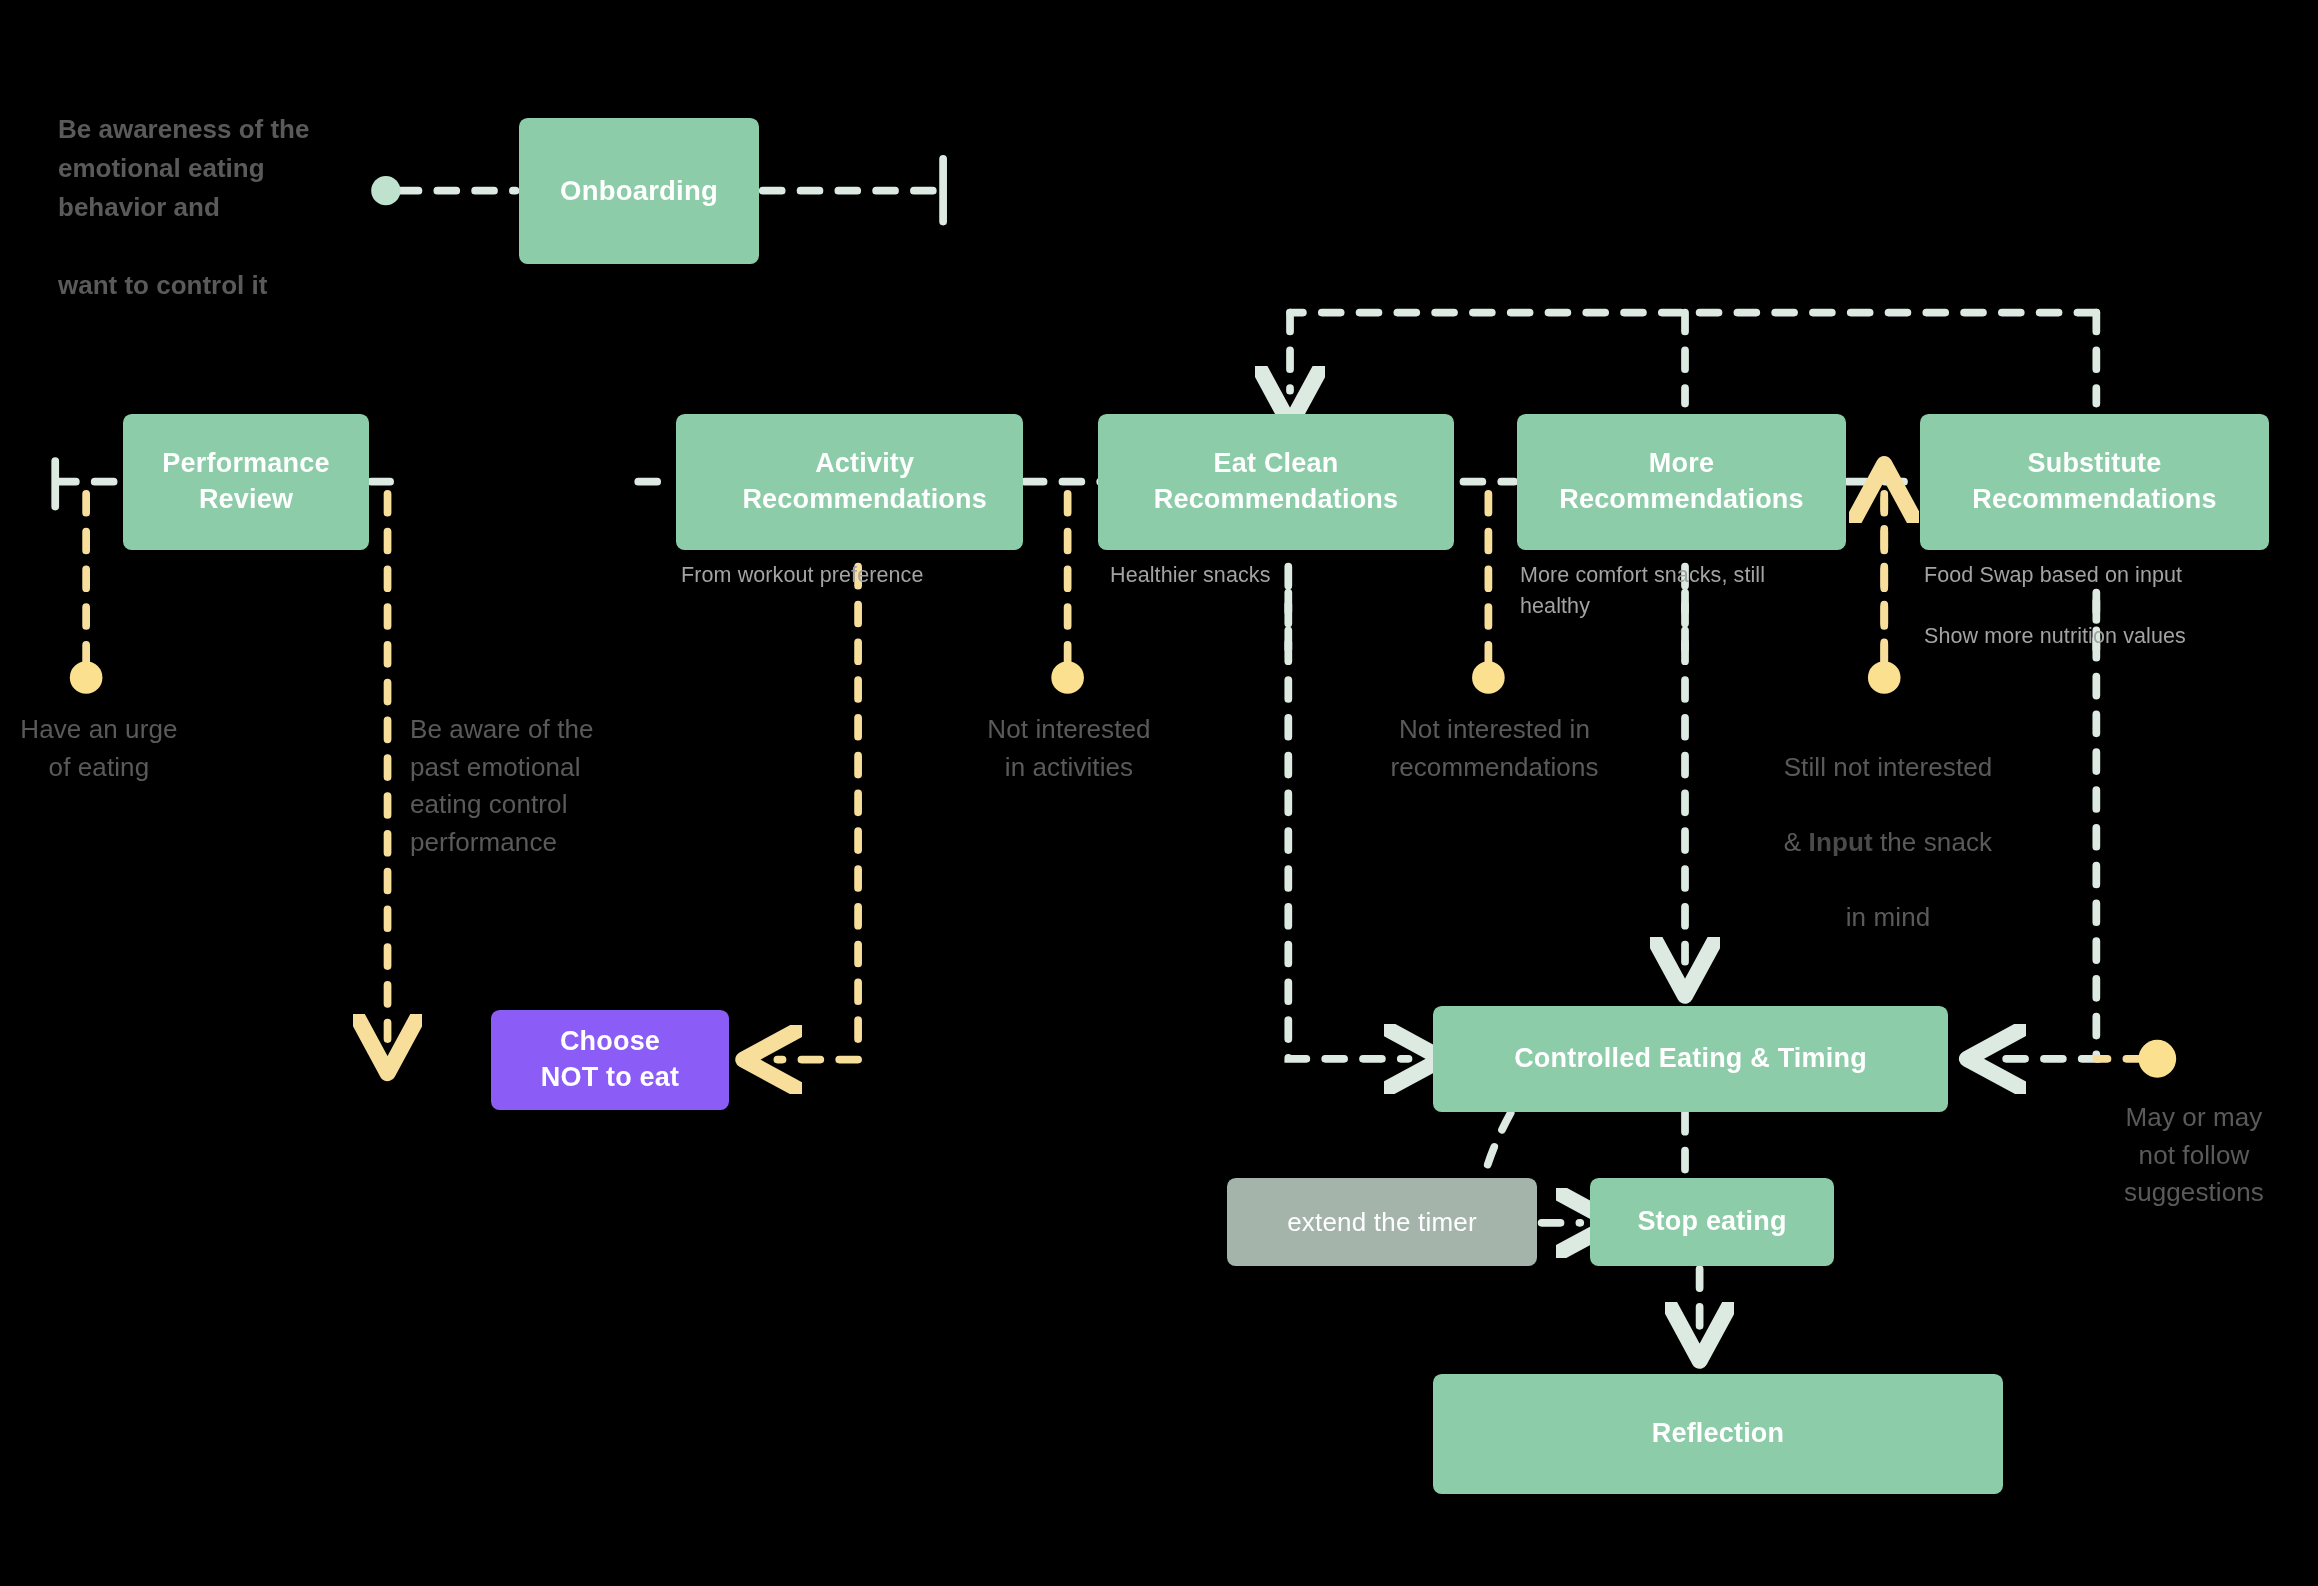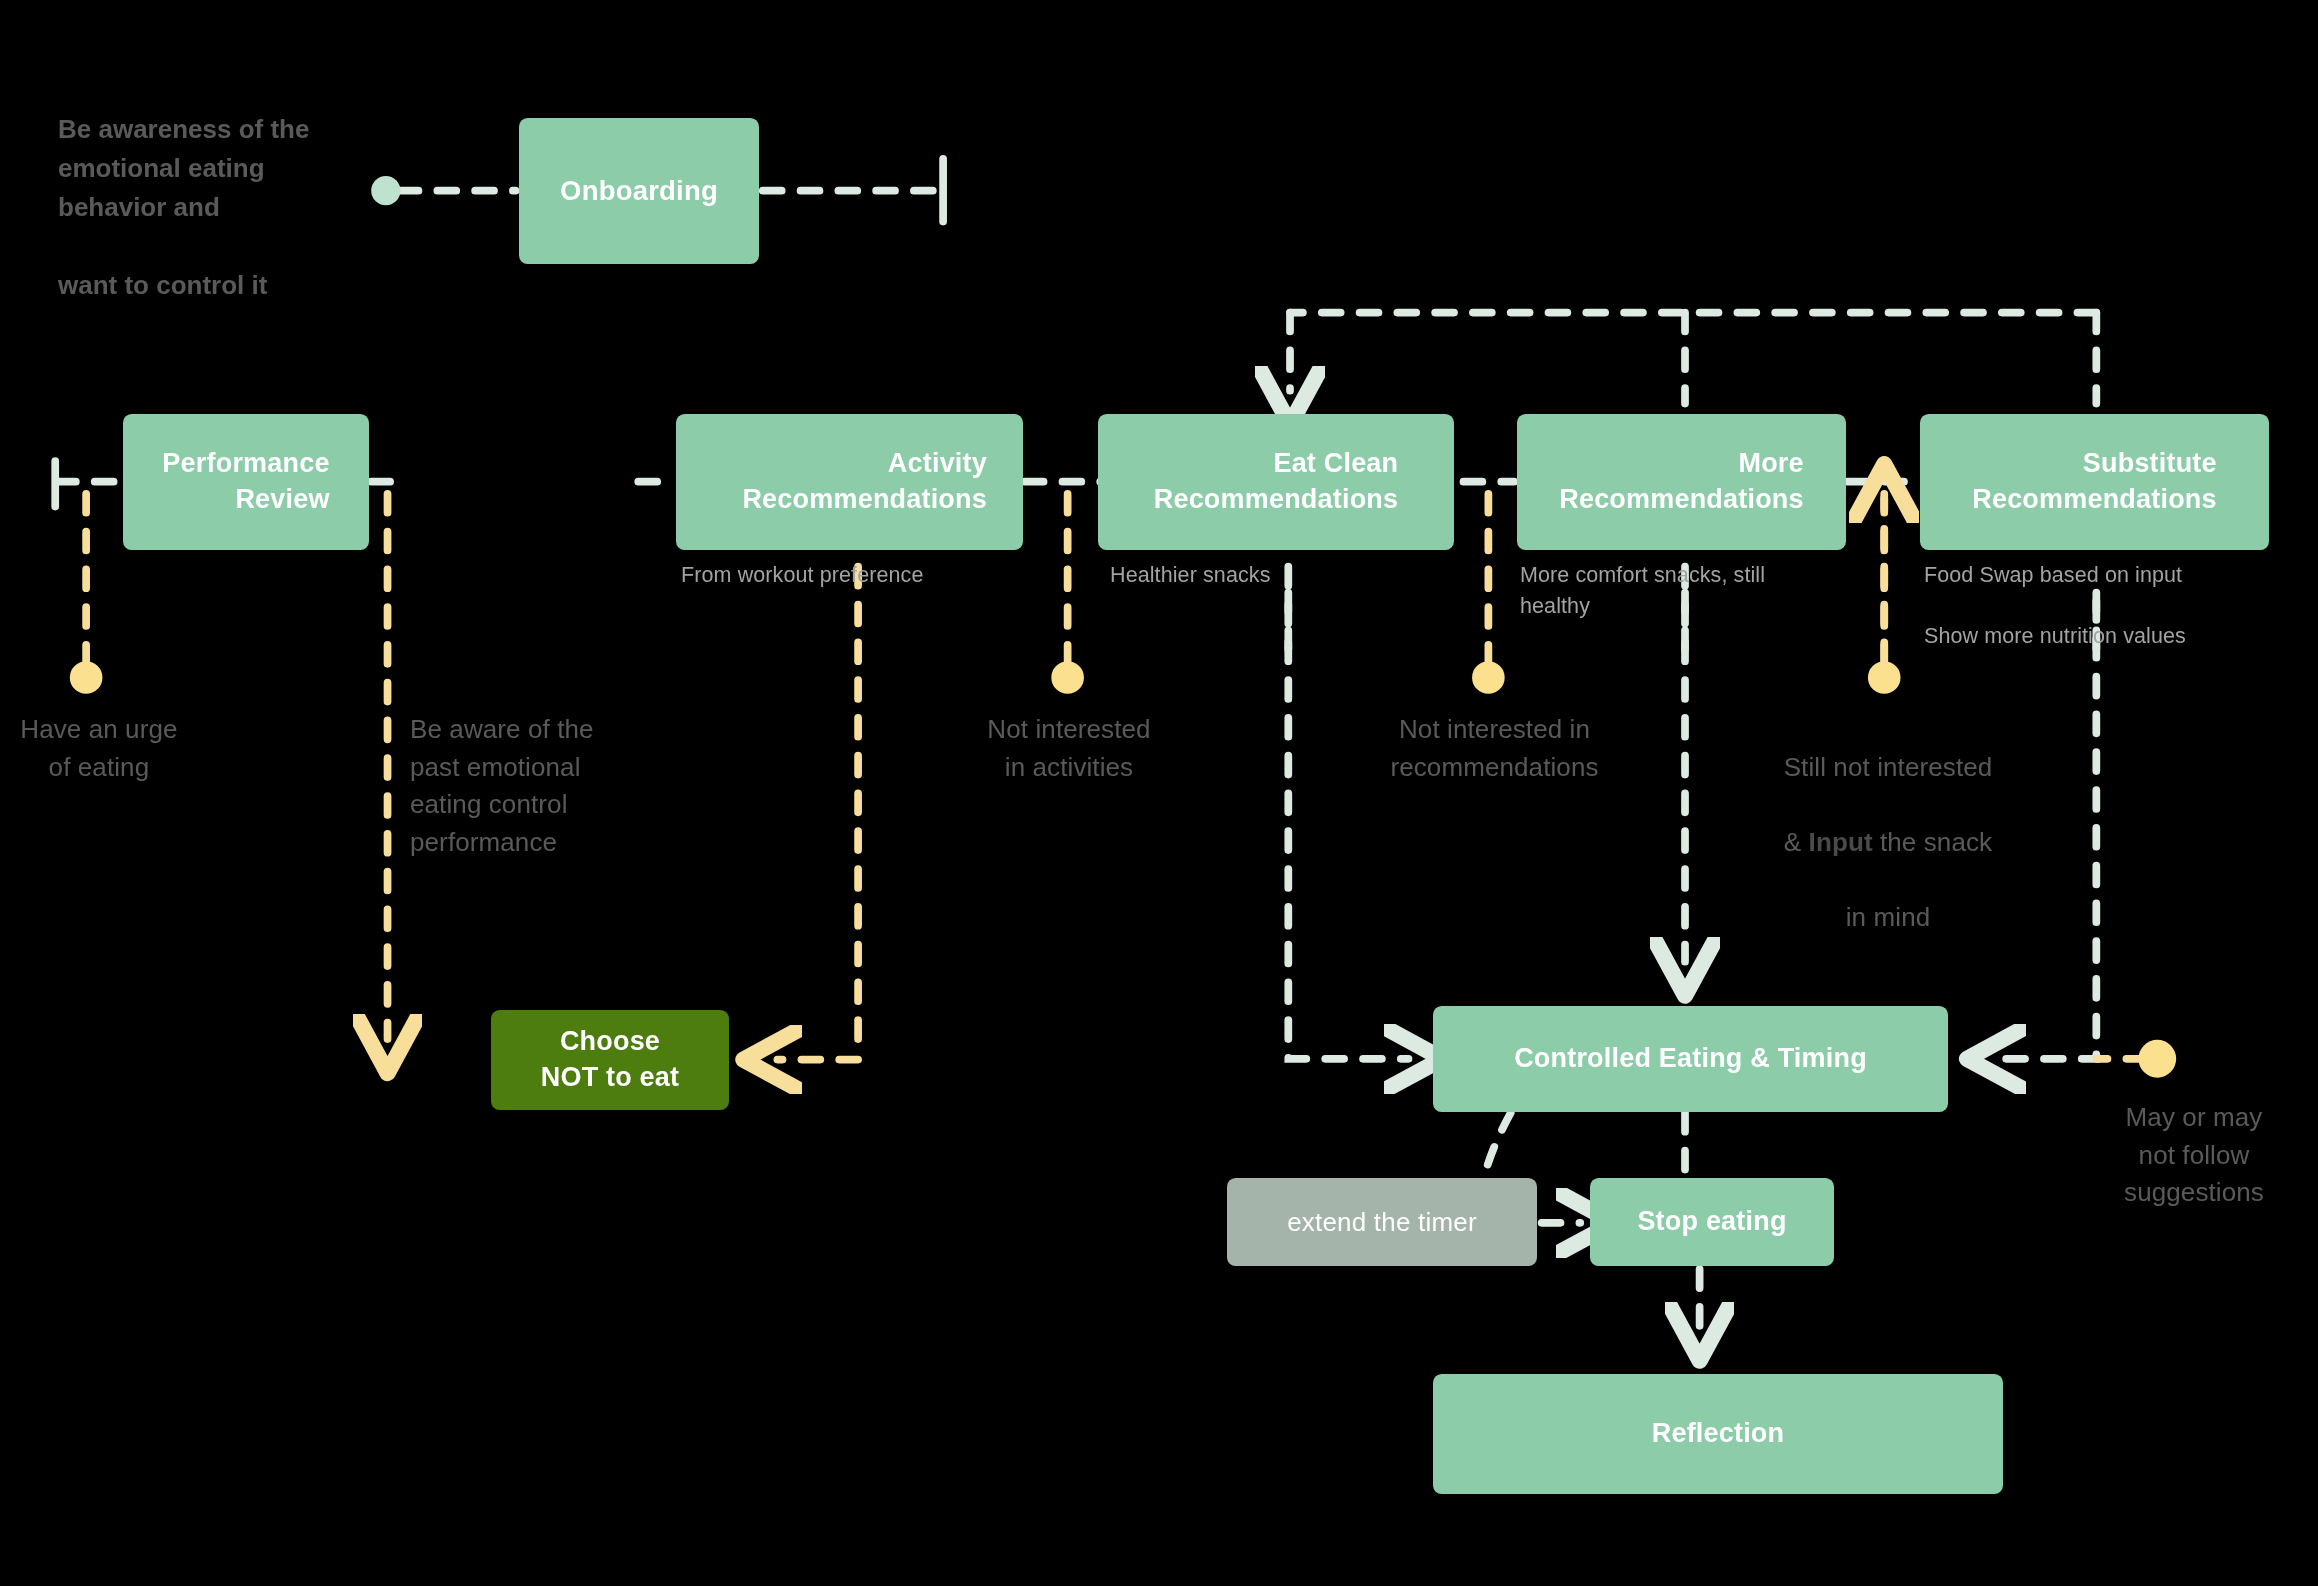--- a/index.html
+++ b/index.html
@@ -29,22 +29,22 @@
     display: flex;
     align-items: center;
     justify-content: center;
     text-align: center;
     color: #ffffff;
     font-weight: bold;
     line-height: 1.32;
     padding: 3.4px 8.6px;
     letter-spacing: 0.2px;
   }
-  .node.green  { background: #8CCCA8; text-align: right; }
-  .node.yellow { background: #4d7c0f; }
+  .node.green  { background: #8CCCA8; }
+  .node.yellow { background: #8b5cf6; }
   .node.gray   { background: #A5B4AB; }
 
   .node-label { display: block; white-space: pre-line; }
 
   .caption {
     position: absolute;
     color: #a3a3a3;
     font-size: 21.5px;
     line-height: 1.42;
     white-space: pre-line;

